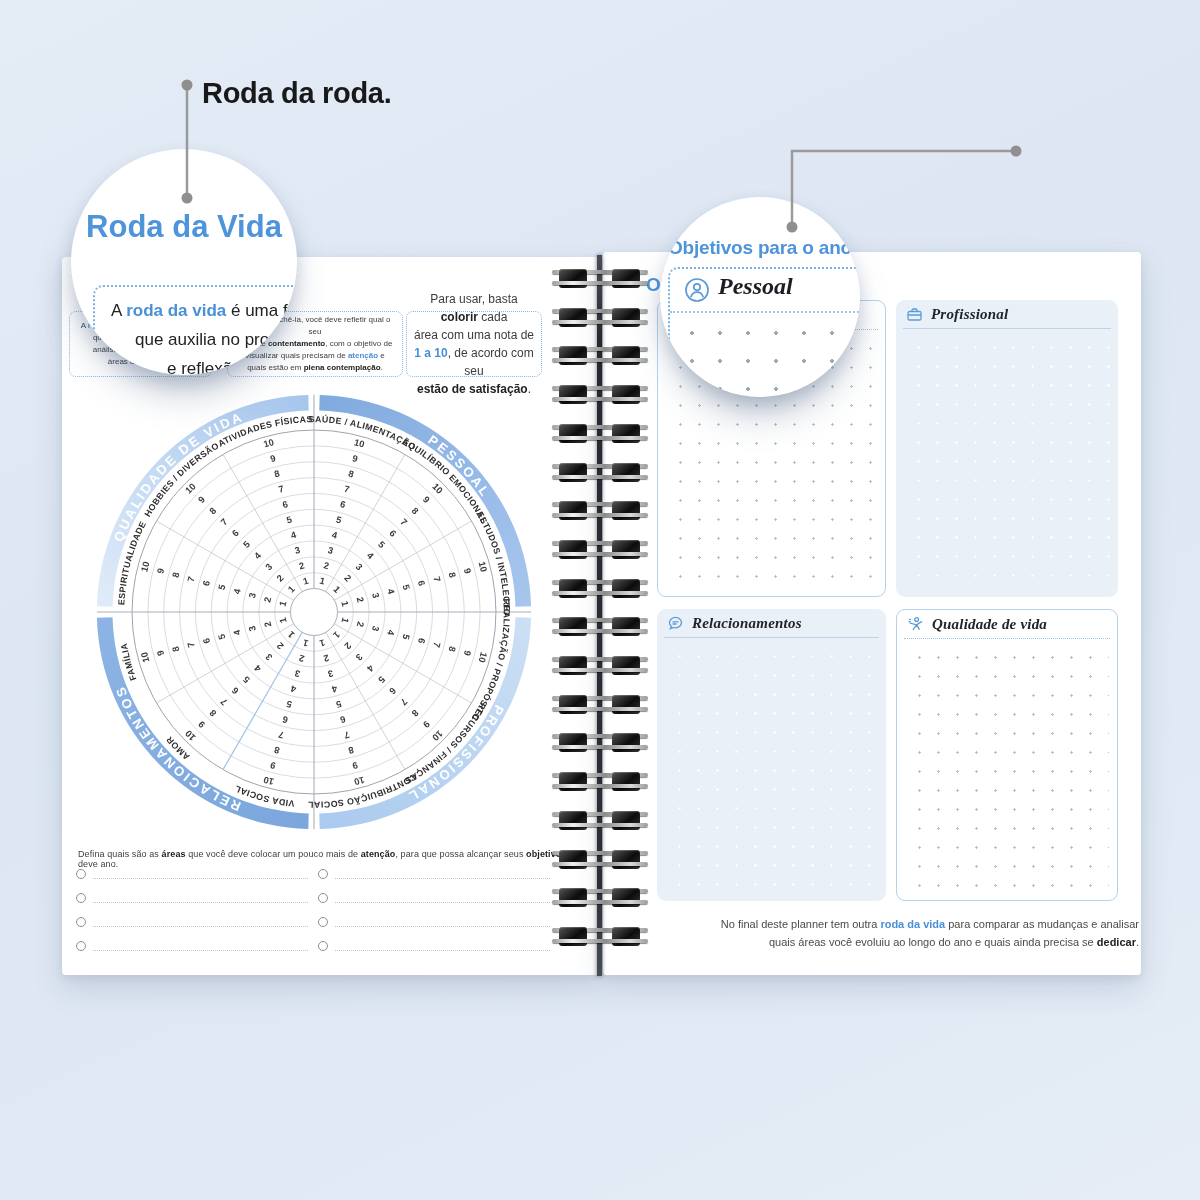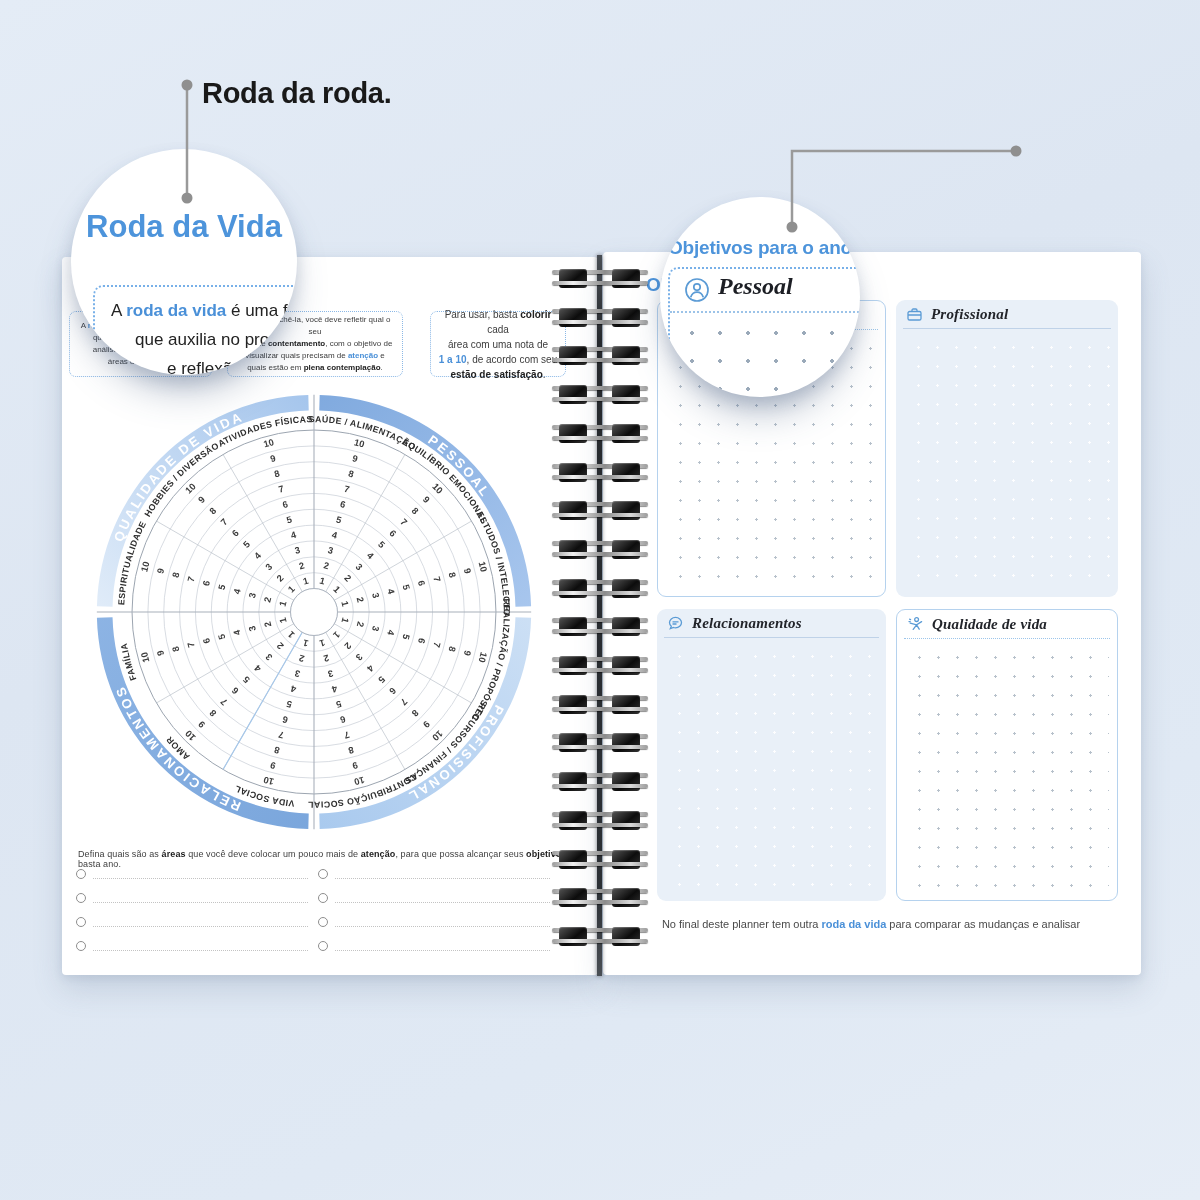--- a/index.html
+++ b/index.html
@@ -44,21 +44,21 @@
   .sec-header{display:flex;align-items:center;gap:8px;margin:0 7px;padding:6px 3px 5px 3px;}
   .sec-box.outlined .sec-header{border-bottom:1.5px dotted #9cc5ea;}
   .sec-box.filled .sec-header{border-bottom:1px solid rgba(150,180,215,.5);}
   .sec-label{font-family:"Liberation Serif",serif;font-style:italic;font-weight:700;font-size:15px;color:#22242a;letter-spacing:.2px;}
   .sec-body{position:absolute;left:8px;right:8px;top:32px;bottom:6px;}
   .dots-gray{background-image:radial-gradient(circle,#b7c1cb 1.1px,rgba(0,0,0,0) 1.35px);background-size:19px 19px;background-position:5px 6px;}
   .dots-white{background-image:radial-gradient(circle,rgba(255,255,255,.95) 1.1px,rgba(0,0,0,0) 1.35px);background-size:19px 19px;background-position:5px 6px;}
   .sec-icon{width:17px;height:17px;flex:0 0 auto;}
   .sec-icon svg{display:block;}
 
-  .rp-footer{position:absolute;left:0;right:2px;text-align:center;font-size:11px;line-height:1.6;color:#4a4a4a;}
+  .rp-footer{position:absolute;left:0;right:2px;text-align:right;font-size:11px;line-height:1.6;color:#4a4a4a;}
   .rp-footer b{color:#222;}
 
   
   #gap-line{left:597px;top:255px;width:5px;height:721px;z-index:3;
     background:linear-gradient(to bottom,#4a4f55,#26292d 12%,#2c3035 88%,#4a4f55);
     box-shadow:0 0 4px rgba(25,30,40,.55);}
   .coil{position:absolute;left:552px;width:96px;height:17px;z-index:4;}
   .coil .hole{position:absolute;top:-1px;width:28px;height:19px;border-radius:3px;
     background:linear-gradient(140deg,#555 0%,#0c0c0c 55%,#333 100%);
     box-shadow:inset 0 1px 1px rgba(255,255,255,.25);}
@@ -104,21 +104,21 @@
     <div>que auxilia no processo de</div>
     <div>análise e reflexão sobre as</div>
     <div>áreas da sua vida.</div>
   </div>
   <div class="info-box" style="left:165px;top:54px;width:176px;height:66px;">
     <div>Para preenchê-la, você deve refletir qual o seu</div>
     <div><span>nível de </span><b>contentamento</b><span>, com o objetivo de</span></div>
     <div><span>visualizar quais precisam de </span><span class="blue">atenção</span><span> e</span></div>
     <div><span>quais estão em </span><b>plena contemplação</b><span>.</span></div>
   </div>
-  <div class="info-box" style="left:368px;top:54px;width:136px;height:66px;font-size:10px;">
+  <div class="info-box" style="left:344px;top:54px;width:136px;height:66px;font-size:12px;">
     <div><span>Para usar, basta </span><b>colorir</b><span> cada</span></div>
     <div>área com uma nota de</div>
     <div><span class="blue">1 a 10</span><span>, de acordo com seu</span></div>
     <div><b>estão de satisfação</b><span>.</span></div>
   </div>
 
   <svg id="wheel" width="450" height="450" viewBox="-230 -230 460 460">
       <defs>
         <linearGradient id="gq0" gradientUnits="userSpaceOnUse" x1="0" y1="-230" x2="230" y2="0">
       <stop offset="0" stop-color="#7fa9de"></stop>
@@ -314,21 +314,21 @@
       <text class="num" x="-25.08" y="-93.60" text-anchor="middle" dominant-baseline="middle" transform="rotate(345 -25.08 -93.60)">5</text>
       <text class="num" x="-29.27" y="-109.25" text-anchor="middle" dominant-baseline="middle" transform="rotate(345 -29.27 -109.25)">6</text>
       <text class="num" x="-33.47" y="-124.89" text-anchor="middle" dominant-baseline="middle" transform="rotate(345 -33.47 -124.89)">7</text>
       <text class="num" x="-37.66" y="-140.54" text-anchor="middle" dominant-baseline="middle" transform="rotate(345 -37.66 -140.54)">8</text>
       <text class="num" x="-41.85" y="-156.19" text-anchor="middle" dominant-baseline="middle" transform="rotate(345 -41.85 -156.19)">9</text>
       <text class="num" x="-46.04" y="-171.84" text-anchor="middle" dominant-baseline="middle" transform="rotate(345 -46.04 -171.84)">10</text>
       <circle cx="0" cy="0" r="24" fill="#ffffff" stroke="#aab2bd" stroke-width="1"></circle>
     </svg>
 
   <div class="abs lp-footer" style="left:16px;top:592px;width:505px;">
-    <span>Defina quais são as </span><b>áreas</b><span> que você deve colocar um pouco mais de </span><b>atenção</b><span>, para que possa alcançar seus </span><b>objetivos</b><span> basta ano.</span>
+    <span>Defina quais são as </span><b>áreas</b><span> que você deve colocar um pouco mais de </span><b>atenção</b><span>, para que possa alcançar seus </span><b>objetivos</b><span> deve ano.</span>
   </div>
 
   <div class="goal-row" style="left:14px;top:610px;width:232px;">
       <div class="goal-bullet"></div>
       <div class="goal-line"></div>
     </div>
   <div class="goal-row" style="left:14px;top:634px;width:232px;">
       <div class="goal-bullet"></div>
       <div class="goal-line"></div>
     </div>
@@ -409,20 +409,21 @@
             <path d="M3.2 7.2l6.4 1.6 5-3.2M9.6 8.8l-3.4 4.6M9.6 8.8l2.6 4.4M2.6 3.2l1 .4M2 5.6h1.2"></path>
           </svg>
       </span>
       <span class="sec-label">Qualidade de vida</span>
     </div>
     <div class="sec-body dots-gray"></div>
   </div>
 
   <div class="rp-footer" style="top:664px;">
     <div><span>No final deste planner tem outra </span><span class="blue">roda da vida</span><span> para comparar as mudanças e analisar</span></div>
+    <div><span>quais áreas você evoluiu ao longo do ano e quais ainda precisa se </span><b>dedicar</b><span>.</span></div>
   </div>
 </div>
 
 <div id="gap-line" class="abs"></div>
 <div id="spiral">
     <div class="coil" style="top:270.0px">
       <div class="wire t"></div>
       <div class="hole l"></div>
       <div class="hole r"></div>
       <div class="wire b"></div>

